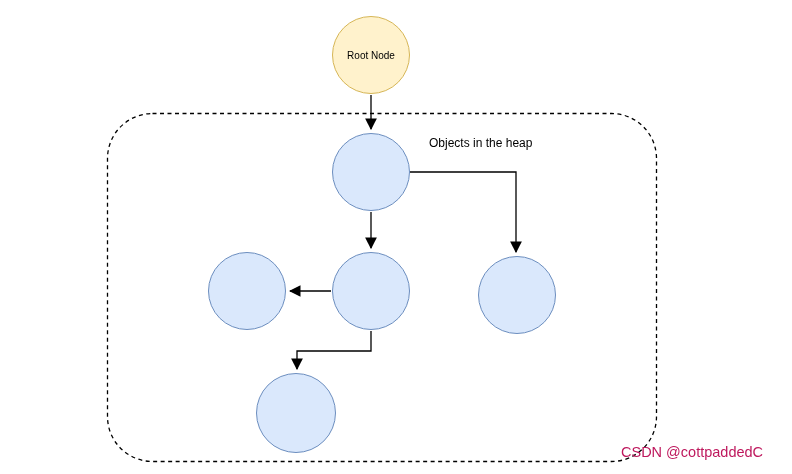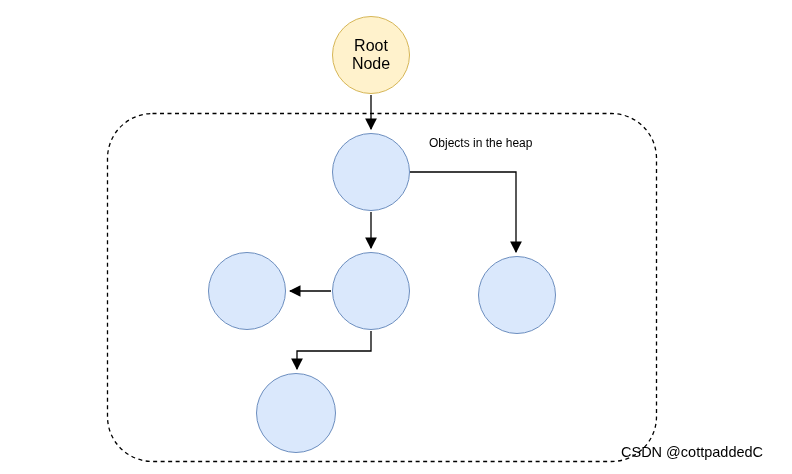--- a/index.html
+++ b/index.html
@@ -16,40 +16,40 @@
     position: absolute; left: 0; top: 0;
     width: 792px; height: 474px;
     pointer-events: none;
   }
 
   .node {
     position: absolute;
     border-radius: 50%;
     box-sizing: border-box;
     display: flex; align-items: center; justify-content: center;
-    font-size: 16px; color: #000000;
+    font-size: 10px; color: #000000;
     text-align: center;
   }
   .node-yellow { background: #fff2cc; border: 1px solid #d6b656; }
   .node-blue   { background: #dae8fc; border: 1px solid #6c8ebf; }
 
   .node-root       { left: 332px; top:  16px; width: 78px; height: 78px; }
   .node-heap-top   { left: 332px; top: 133px; width: 78px; height: 78px; }
   .node-mid-left   { left: 208px; top: 252px; width: 78px; height: 78px; }
   .node-mid-center { left: 332px; top: 252px; width: 78px; height: 78px; }
   .node-right      { left: 478px; top: 256px; width: 78px; height: 78px; }
   .node-bottom     { left: 256px; top: 373px; width: 80px; height: 80px; }
 
   .heap-label {
     position: absolute; left: 429px; top: 136px;
     font-size: 12px; color: #000000; white-space: nowrap;
   }
   .watermark {
     position: absolute; left: 621px; top: 444px;
-    font-size: 14.5px; color: #000000; white-space: nowrap;
+    font-size: 14.5px; color: #be185d; white-space: nowrap;
   }
 </style>
 </head>
 <body>
 
 <div class="canvas">
 
   <svg class="lines" viewBox="0 0 792 474">
     <defs>
       <marker id="arrow" viewBox="0 0 10 10" refX="9" refY="5" markerWidth="9" markerHeight="9" orient="auto-start-reverse">

